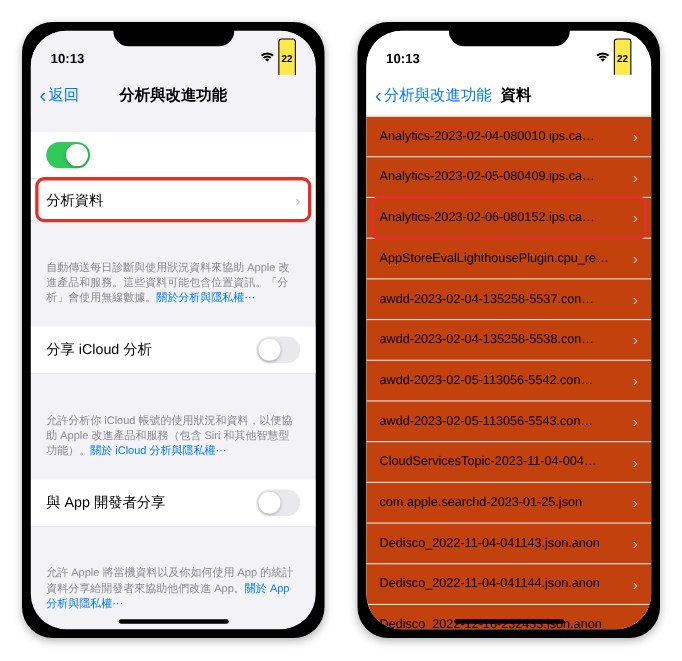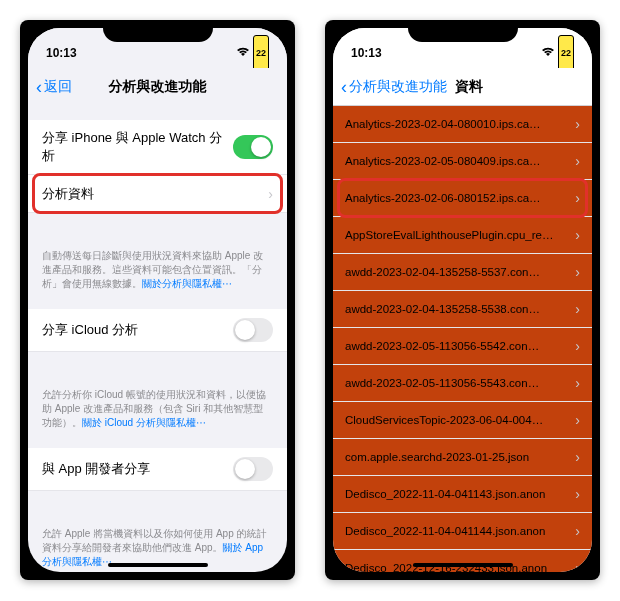--- a/index.html
+++ b/index.html
@@ -8,21 +8,21 @@
       display: flex;
       gap: 30px;
       padding: 20px;
       justify-content: center;
       font-family: -apple-system, "Helvetica Neue", Arial, sans-serif;
     }
     .phone {
       width: 275px;
       height: 560px;
       background: #000;
-      border-radius: 8px;
+      border-radius: 28px;
       padding: 8px;
       position: relative;
       box-shadow: 0 2px 8px rgba(0,0,0,0.3);
     }
     .screen {
       width: 100%;
       height: 100%;
       background: #f2f2f7;
       border-radius: 32px;
       overflow: hidden;
@@ -196,21 +196,20 @@
     <div class="navbar">
       <div class="back">
         <span class="back-chev">‹</span>
         <span>返回</span>
       </div>
       <div class="nav-title">分析與改進功能</div>
     </div>
     <div class="content" id="left-content">
         <div class="group">
           <div class="cell">
-            <span>分享 iPhone 與 Apple Watch 分析</span>
             <div class="toggle on">
               <div class="knob"></div>
             </div>
           </div>
           <div class="cell highlight">
             <span>分析資料</span>
             <span class="chev">›</span>
           </div>
           <div class="footer"><span>自動傳送每日診斷與使用狀況資料來協助 Apple 改進產品和服務。這些資料可能包含位置資訊。「分析」會使用無線數據。</span><span class="link">關於分析與隱私權⋯</span></div>
         </div>
@@ -288,21 +287,21 @@
         </div>
         <div class="row">
           <span class="fname">awdd-2023-02-05-113056-5542.con…</span>
           <span class="chev">›</span>
         </div>
         <div class="row">
           <span class="fname">awdd-2023-02-05-113056-5543.con…</span>
           <span class="chev">›</span>
         </div>
         <div class="row">
-          <span class="fname">CloudServicesTopic-2023-06-04-004…</span>
+          <span class="fname">CloudServicesTopic-2023-11-04-004…</span>
           <span class="chev">›</span>
         </div>
         <div class="row">
           <span class="fname">com.apple.searchd-2023-01-25.json</span>
           <span class="chev">›</span>
         </div>
         <div class="row">
           <span class="fname">Dedisco_2022-11-04-041143.json.anon</span>
           <span class="chev">›</span>
         </div>

